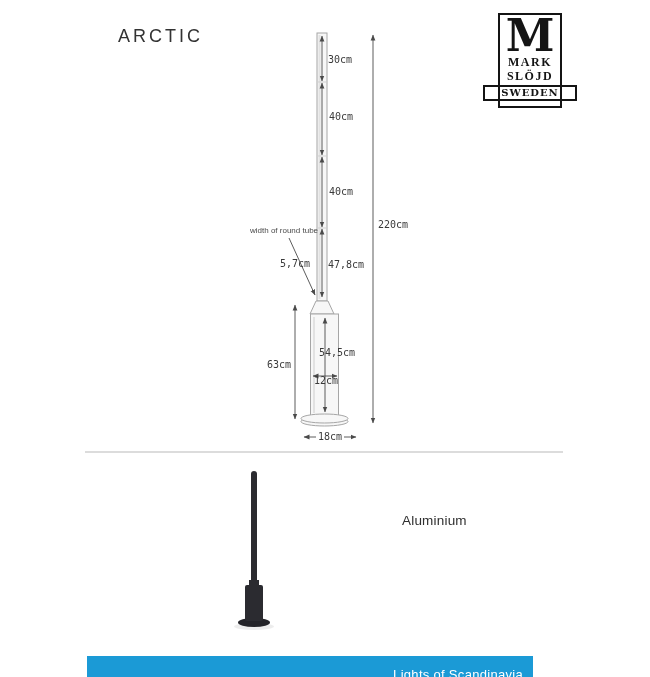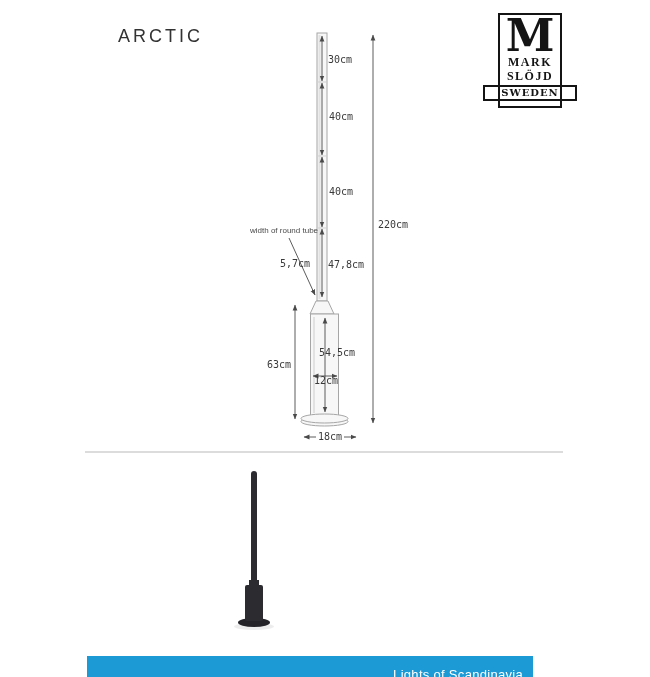--- a/index.html
+++ b/index.html
@@ -118,17 +118,18 @@
 <div class="photo-divider"></div>
 <div>
   <div class="pole-shadow"></div>
   <div class="pole-flange"></div>
   <div class="pole-base"></div>
   <div class="pole-taper"></div>
   <div class="pole-rod"></div>
 </div>
 
 <div class="product-info">
+  <div>Aluminium</div>
 </div>
 
 <div class="footer-bar">
   <span>Lights of Scandinavia</span>
 </div>
 
 </body></html>

